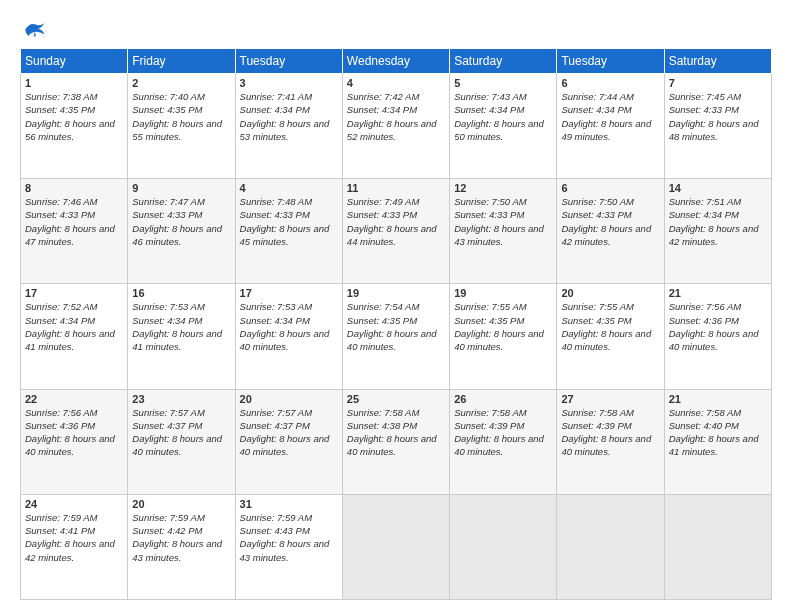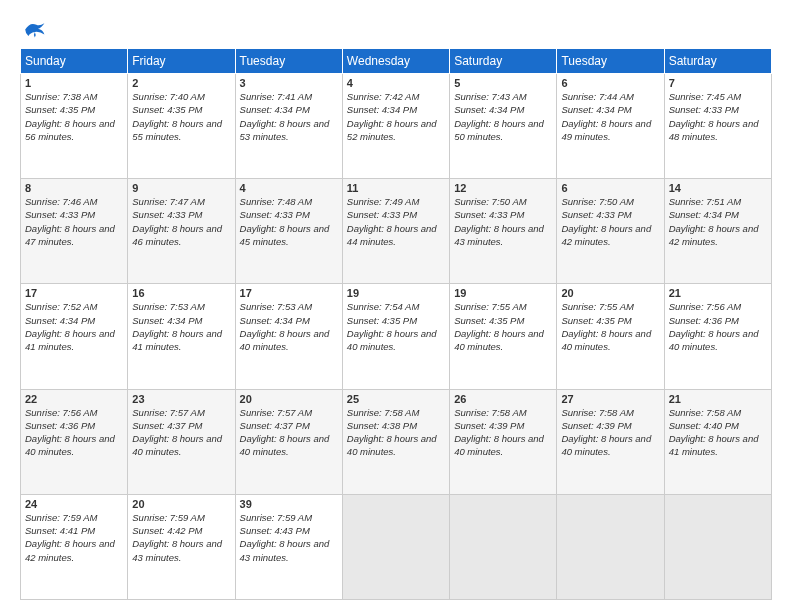--- a/index.html
+++ b/index.html
@@ -251,21 +251,21 @@
         <tr>
           <td>
             <span class="day-num">24</span>
             <div class="day-info">Sunrise: 7:59 AM<br>Sunset: 4:41 PM<br>Daylight: 8 hours and 42 minutes.</div>
           </td>
           <td>
             <span class="day-num">20</span>
             <div class="day-info">Sunrise: 7:59 AM<br>Sunset: 4:42 PM<br>Daylight: 8 hours and 43 minutes.</div>
           </td>
           <td>
-            <span class="day-num">39</span>
+            <span class="day-num">31</span>
             <div class="day-info">Sunrise: 7:59 AM<br>Sunset: 4:43 PM<br>Daylight: 8 hours and 43 minutes.</div>
           </td>
           <td class="empty"></td>
           <td class="empty"></td>
           <td class="empty"></td>
           <td class="empty"></td>
         </tr>
       </tbody>
   </table>
 </div>

